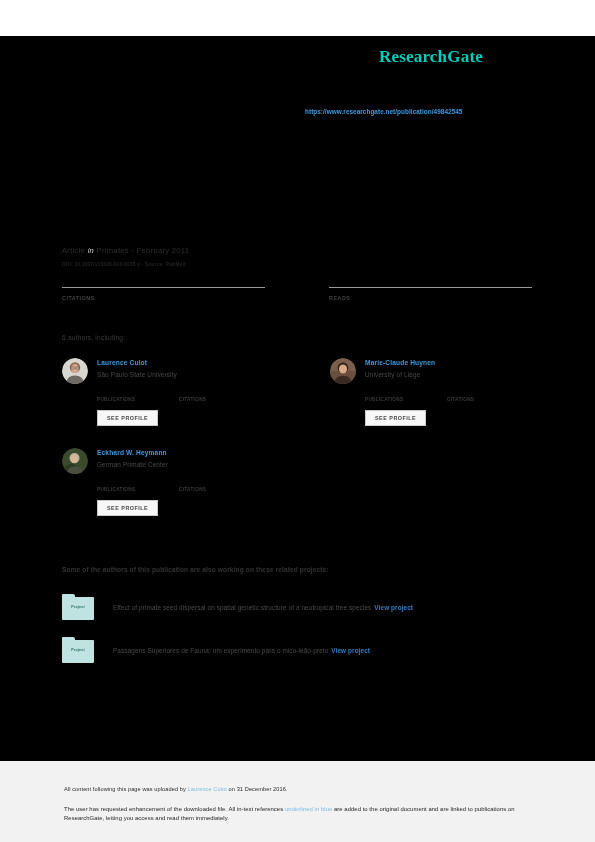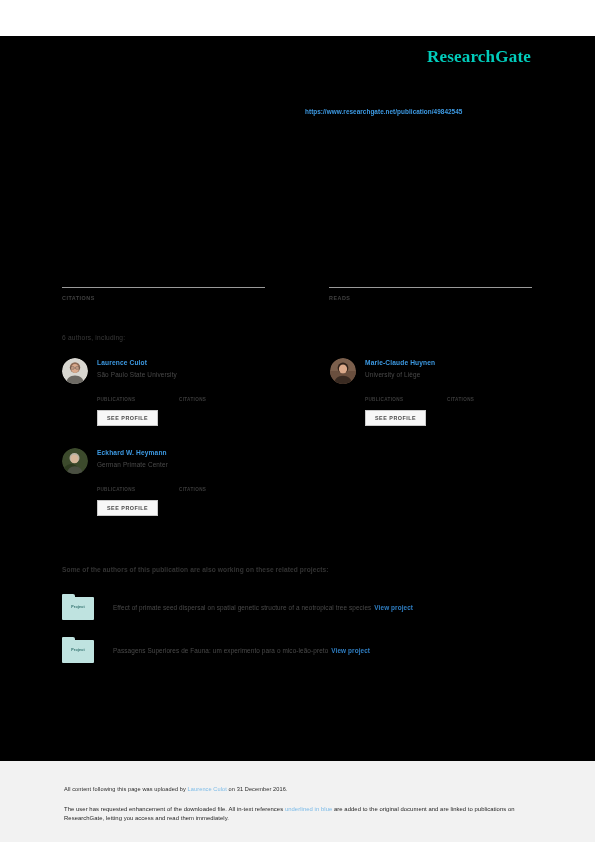--- a/index.html
+++ b/index.html
@@ -13,21 +13,20 @@
     font-family: "Liberation Sans", sans-serif;
     overflow: hidden;
     position: relative;
   }
 
   .page {
     position: relative;
     width: 507px;
     height: 842px;
     background: #ffffff;
-    padding-left: 48px;
   }
 
   
   .dark-panel {
     position: absolute;
     left: 0;
     top: 36px;
     width: 595px;
     height: 725px;
     background: #000000;
@@ -307,20 +306,28 @@
 <body>
 
 <div class="page">
 
   <div class="dark-panel"></div>
 
   <div class="rg-logo">ResearchGate</div>
 
   <div class="pub-url">https://www.researchgate.net/publication/49842545</div>
 
+  <div class="meta-wrap">
+    <div class="article-line">
+      <span>Article</span>
+      <span class="in">in</span>
+      <span>Primates · February 2011</span>
+    </div>
+    <div class="doi-line">DOI: 10.1007/s10329-010-0238-y · Source: PubMed</div>
+  </div>
 
   <div class="stats">
     <div class="stat-col">
       <div class="stat-value"></div>
       <div class="stat-rule"></div>
       <div class="stat-label">CITATIONS</div>
     </div>
     <div class="stat-col">
       <div class="stat-value"></div>
       <div class="stat-rule"></div>

